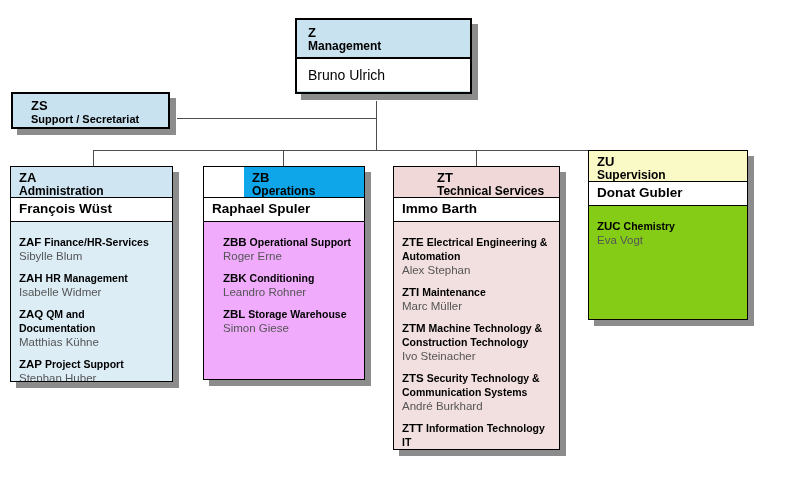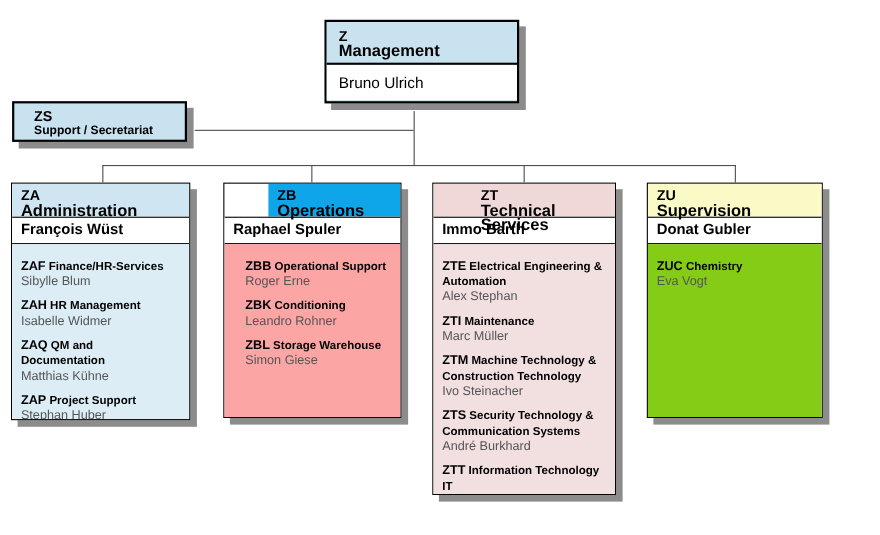--- a/index.html
+++ b/index.html
@@ -12,21 +12,21 @@
     font-family:"Liberation Sans","DejaVu Sans",sans-serif; color:#000;
   }
   .line{position:absolute; background:var(--line);}
   .line.h{height:1px;}
   .line.v{width:1px;}
   .box{
     position:absolute; border:2px solid var(--border);
     box-shadow:6px 6px 0 var(--shadow); background:var(--rootfill);
   }
   .code{font-size:13px; font-weight:bold; line-height:15px;}
-  .sublabel{font-size:15px; font-weight:bold; line-height:13px;}
+  .sublabel{font-size:12px; font-weight:bold; line-height:13px;}
   
   .zbox .hdr{background:var(--rootfill); padding:5px 11px 3px; border-bottom:2px solid var(--border); height:39px;}
   .zbox .zleader{background:#fff; padding:8px 11px; font-size:14px; font-weight:normal;}
   
   .zsbox{padding:4px 18px;}
   
   .dept{border-width:1.5px; box-shadow:6px 6px 0 var(--shadow); background:#fff; overflow:hidden;}
   .dept .hdr{padding:3px 8px 2px; height:30px;}
   .dept .leaderbar{
     background:#fff; border-top:1.5px solid var(--border); border-bottom:1.5px solid var(--border);
@@ -89,21 +89,21 @@
       </div>
     </div>
   </div>
 
   <div class="box dept" style="left:203px;top:166px;width:162px;height:214px">
     <div class="hdr" style="background: #0ea5e9; margin-left: 40px;">
       <div class="code">ZB</div>
       <div class="sublabel">Operations</div>
     </div>
     <div class="leaderbar">Raphael Spuler</div>
-    <div class="dbody" style="background: #fca5a5; padding-left: 19px;">
+    <div class="dbody" style="background: #f0abfc; padding-left: 19px;">
       <div class="unit">
         <div class="unit-line"><span class="ucode">ZBB</span> <span>Operational Support</span></div>
         <div class="uperson">Roger Erne</div>
       </div>
       <div class="unit">
         <div class="unit-line"><span class="ucode">ZBK</span> <span>Conditioning</span></div>
         <div class="uperson">Leandro Rohner</div>
       </div>
       <div class="unit">
         <div class="unit-line"><span class="ucode">ZBL</span> <span>Storage Warehouse</span></div>
@@ -135,21 +135,21 @@
         <div class="unit-line"><span class="ucode">ZTS</span> <span>Security Technology &amp; Communication Systems</span></div>
         <div class="uperson">André Burkhard</div>
       </div>
       <div class="unit">
         <div class="unit-line"><span class="ucode">ZTT</span> <span>Information Technology IT</span></div>
         <div class="uperson">Andreas Portmann</div>
       </div>
     </div>
   </div>
 
-  <div class="box dept" style="left:588px;top:166px;width:160px;height:214px">
+  <div class="box dept" style="left:588px;top:150px;width:160px;height:170px">
     <div class="hdr" style="background: rgb(250, 250, 198);">
       <div class="code">ZU</div>
       <div class="sublabel">Supervision</div>
     </div>
     <div class="leaderbar">Donat Gubler</div>
     <div class="dbody" style="background: #84cc16;">
       <div class="unit">
         <div class="unit-line"><span class="ucode">ZUC</span> <span>Chemistry</span></div>
         <div class="uperson">Eva Vogt</div>
       </div>

